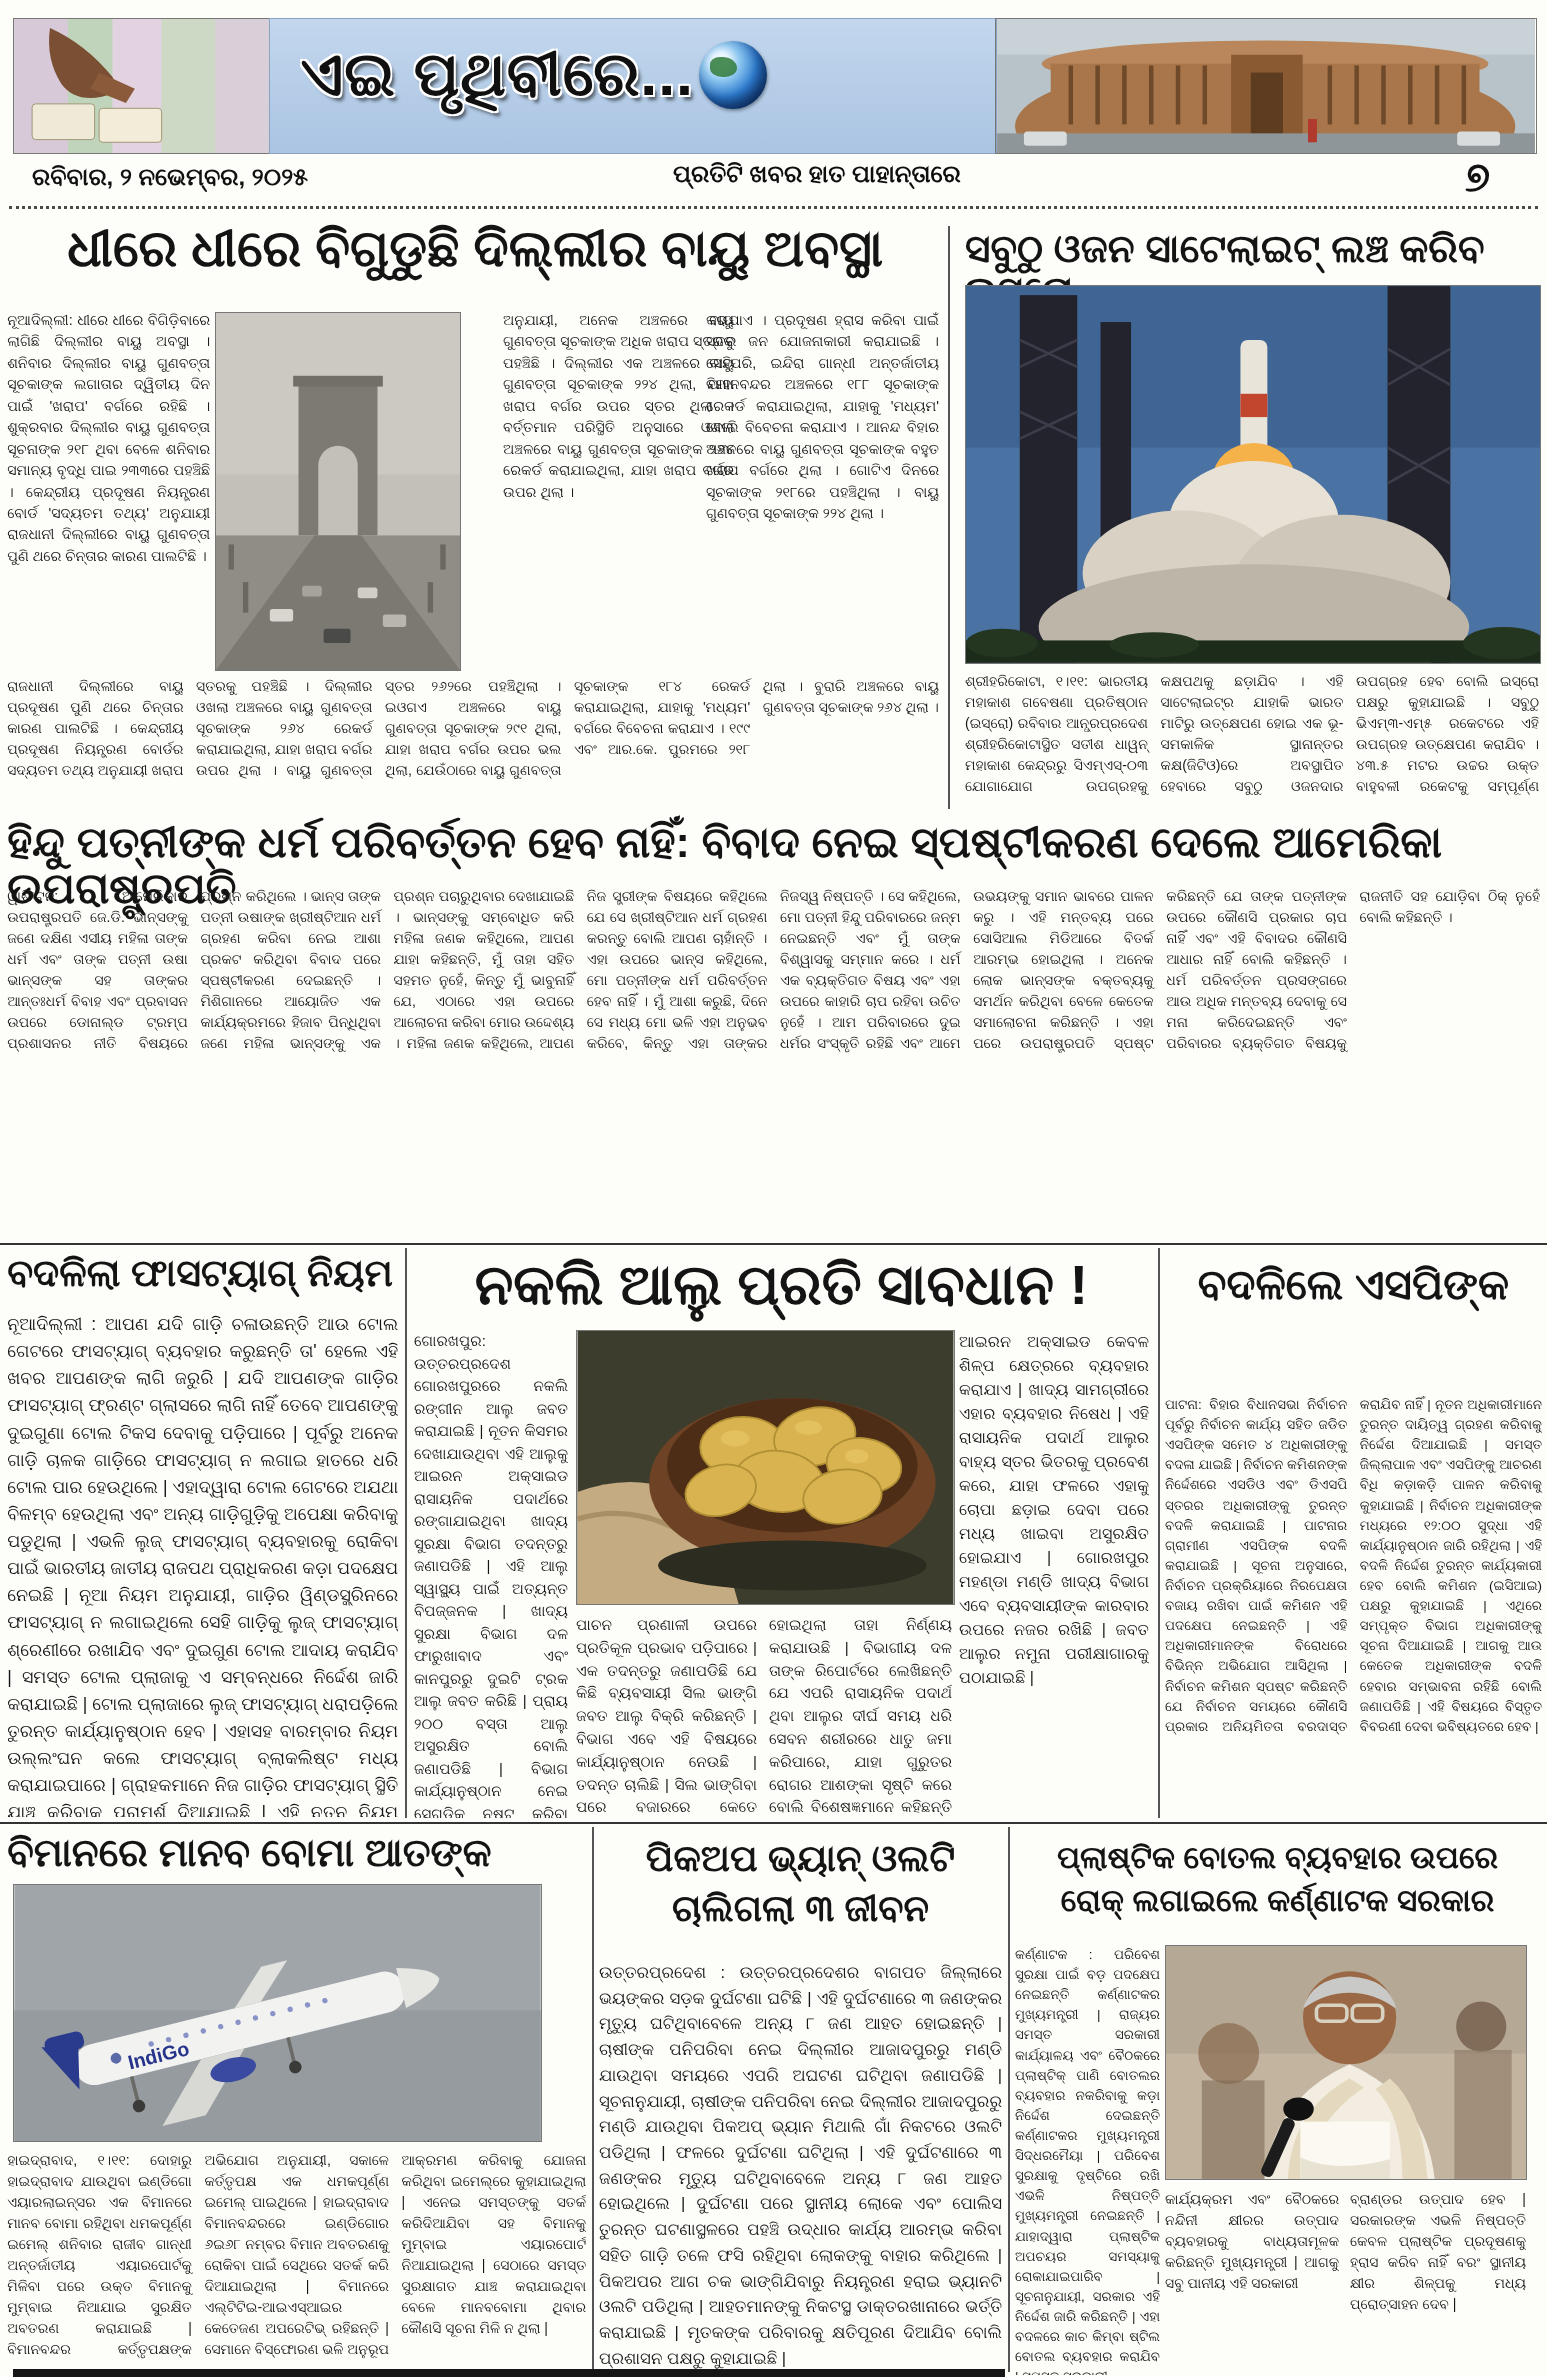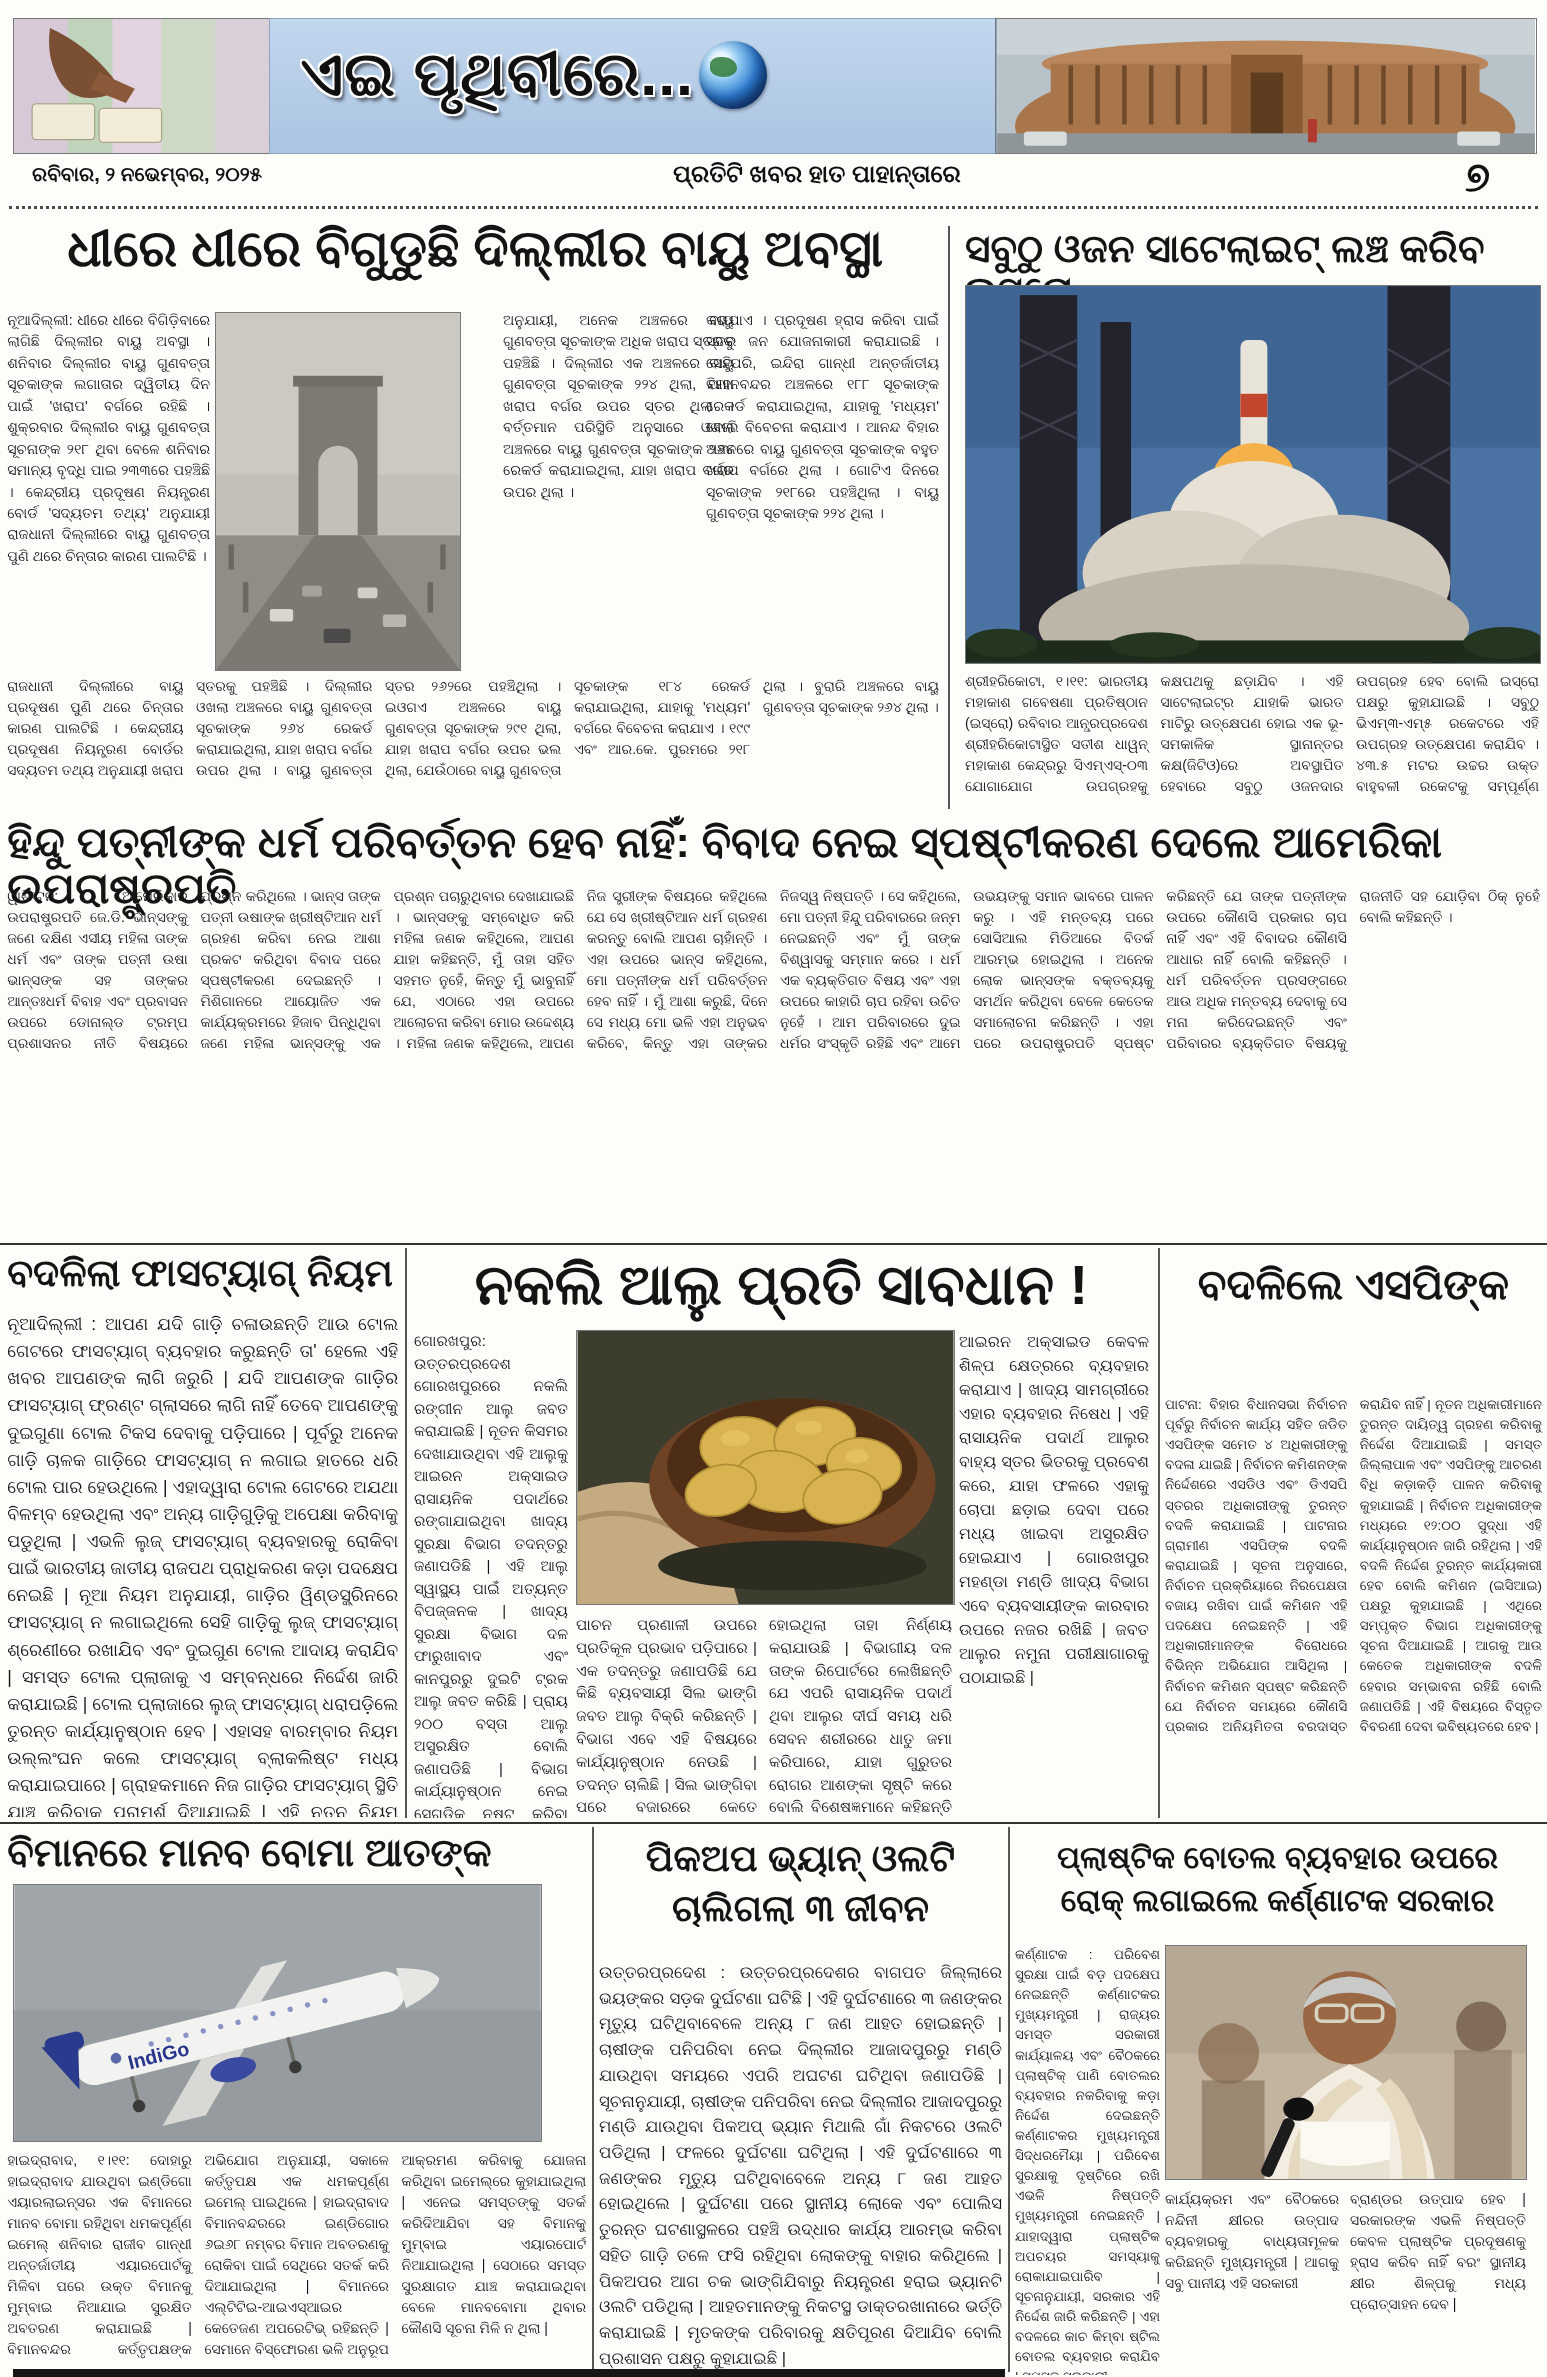--- a/index.html
+++ b/index.html
@@ -18,21 +18,21 @@
            text-shadow:-1.8px -1.8px 0 #fff,1.8px -1.8px 0 #fff,-1.8px 1.8px 0 #fff,1.8px 1.8px 0 #fff,3.6px 4.5px 3.6px rgba(0,0,0,.55);}
   .m-sub{font-weight:bold;font-size:24px;color:#0e0e0e;margin-top:48px;}
   .globe{width:68px;height:68px;border-radius:50%;
          background:radial-gradient(circle at 32% 30%,#eaf6ff 0 12%,#8fc7f0 28%,#2d7dd2 55%,#0d3d74 95%);
          box-shadow:inset -5.4px -7.2px 12.6px rgba(0,0,30,.5),0.9px 1.8px 3.6px rgba(0,0,0,.4);}
   .globe:after{content:"";display:block;width:27px;height:20px;margin:16px 0 0 10.8px;border-radius:40% 60% 50% 50%;
          background:#2f7a3a;opacity:.85;}
   .dotted{border-top:3.6px dotted #4a4a4a;}
   .photo{border:0.9px solid #777;overflow:hidden;}
   .pagenum{font-weight:bold;font-size:41px;}
-  .date{font-weight:bold;font-size:20px;text-align:right;}
+  .date{font-weight:bold;font-size:24px;text-align:right;}
   svg{display:block;}
 </style>
 </head>
 <body>
 
 <div class="page">
 
   <div class="abs photo" style="left:12.6px;top:18px;width:256px;height:134px;">
     <svg width="256" height="134" viewBox="0 0 286 150">
       <rect width="286" height="150" fill="#cfd8c9"></rect>

